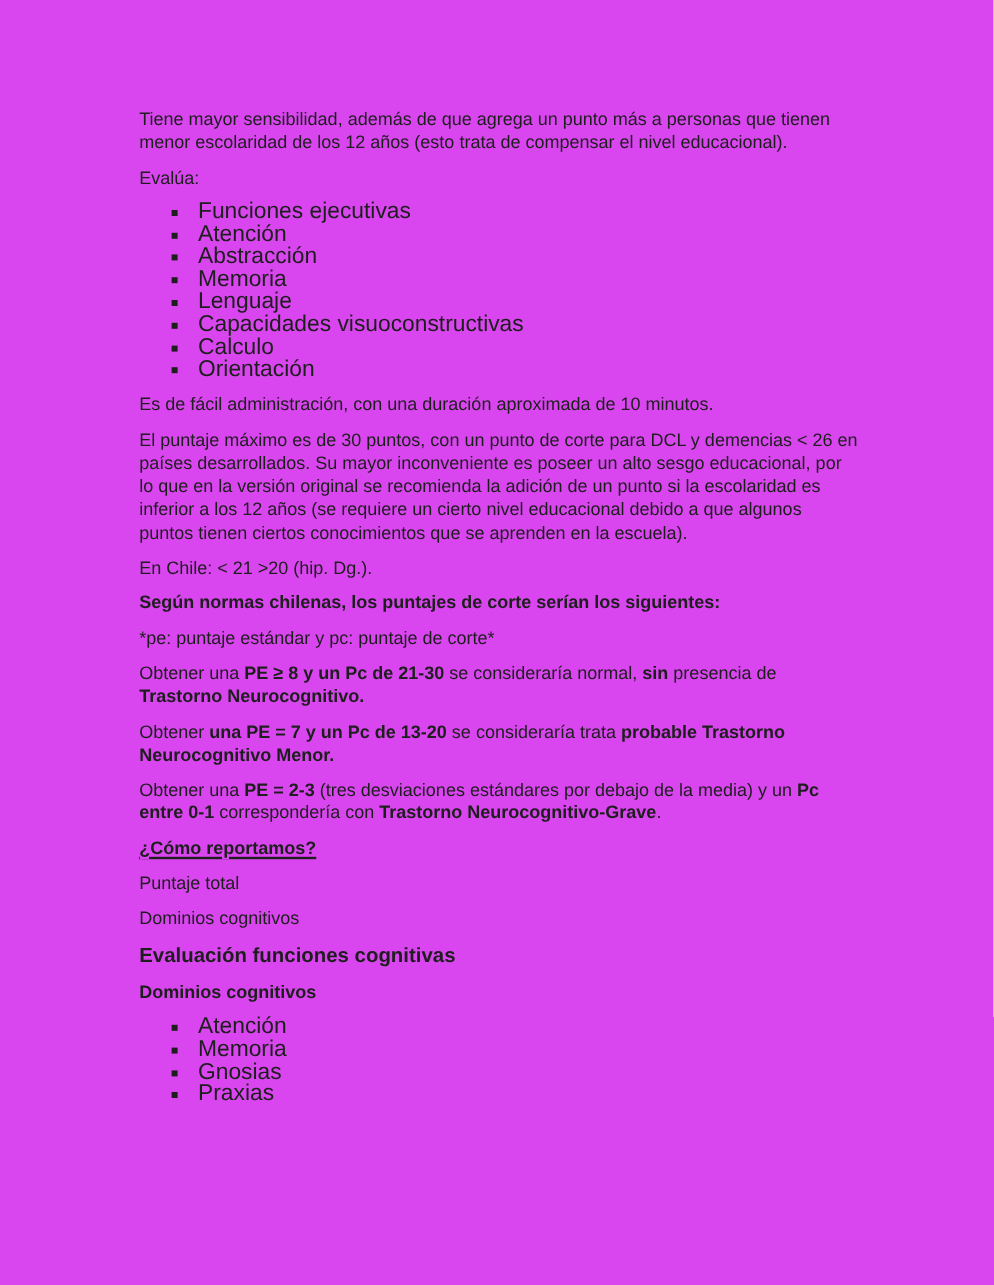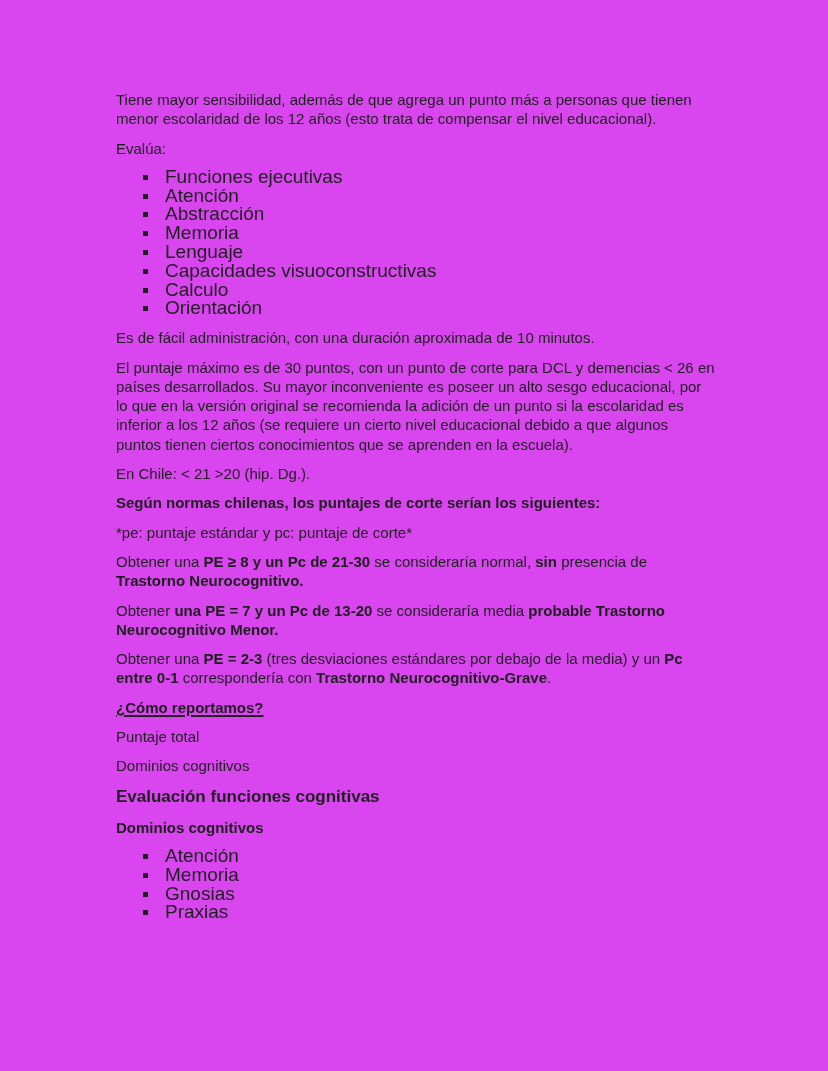--- a/index.html
+++ b/index.html
@@ -93,21 +93,21 @@
     <p>El puntaje máximo es de 30 puntos, con un punto de corte para DCL y demencias &lt; 26 en países desarrollados. Su mayor inconveniente es poseer un alto sesgo educacional, por lo que en la versión original se recomienda la adición de un punto si la escolaridad es inferior a los 12 años (se requiere un cierto nivel educacional debido a que algunos puntos tienen ciertos conocimientos que se aprenden en la escuela).</p>
 
     <p>En Chile: &lt; 21 &gt;20 (hip. Dg.).</p>
 
     <p class="bold">Según normas chilenas, los puntajes de corte serían los siguientes:</p>
 
     <p>*pe: puntaje estándar y pc: puntaje de corte*</p>
 
     <p><span>Obtener una </span><b>PE ≥ 8 y un Pc de 21-30</b><span> se consideraría normal, </span><b>sin</b><span> presencia de </span><b>Trastorno Neurocognitivo.</b></p>
 
-    <p><span>Obtener </span><b>una PE = 7 y un Pc de 13-20</b><span> se consideraría media </span><b>probable Trastorno Neurocognitivo Menor.</b></p>
+    <p><span>Obtener </span><b>una PE = 7 y un Pc de 13-20</b><span> se consideraría trata </span><b>probable Trastorno Neurocognitivo Menor.</b></p>
 
 
     <p><span>Obtener una </span><b>PE = 2-3</b><span> (tres desviaciones estándares por debajo de la media) y un </span><b>Pc entre 0-1</b><span> correspondería con </span><b>Trastorno Neurocognitivo-Grave</b><span>.</span></p>
 
     <p class="bold underlined">¿Cómo reportamos?</p>
 
     <p>Puntaje total</p>
 
     <p>Dominios cognitivos</p>
 

